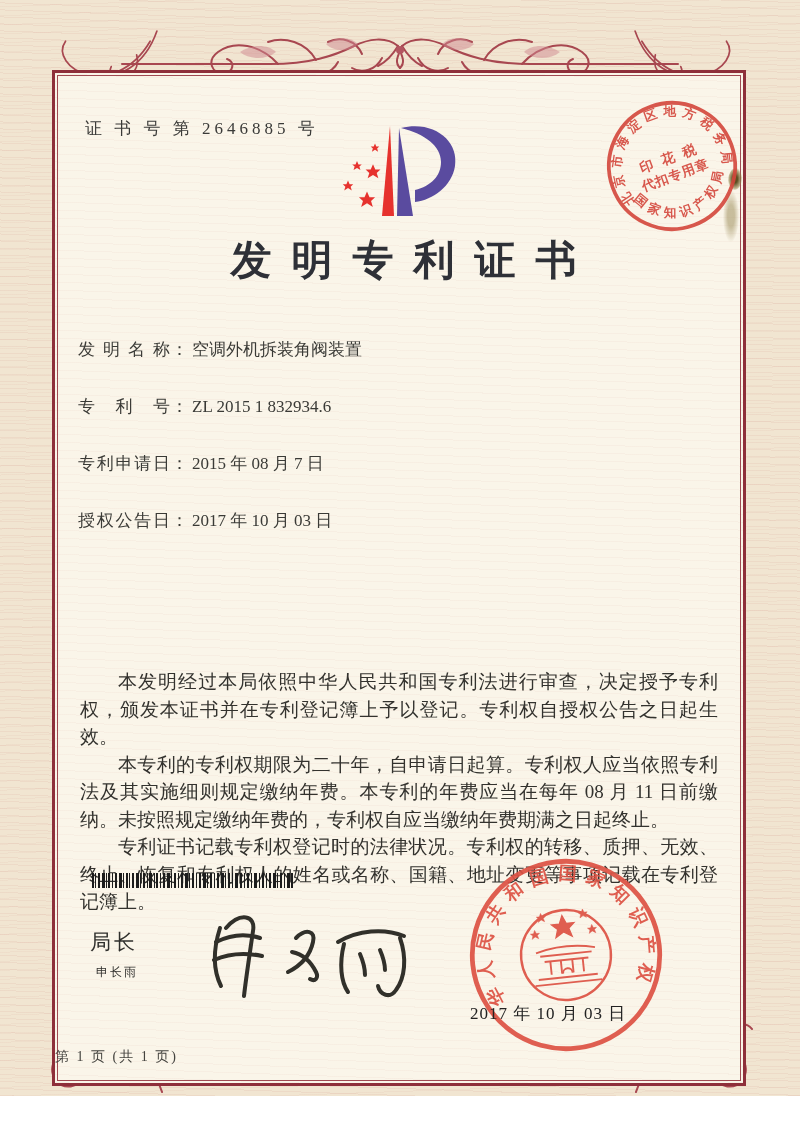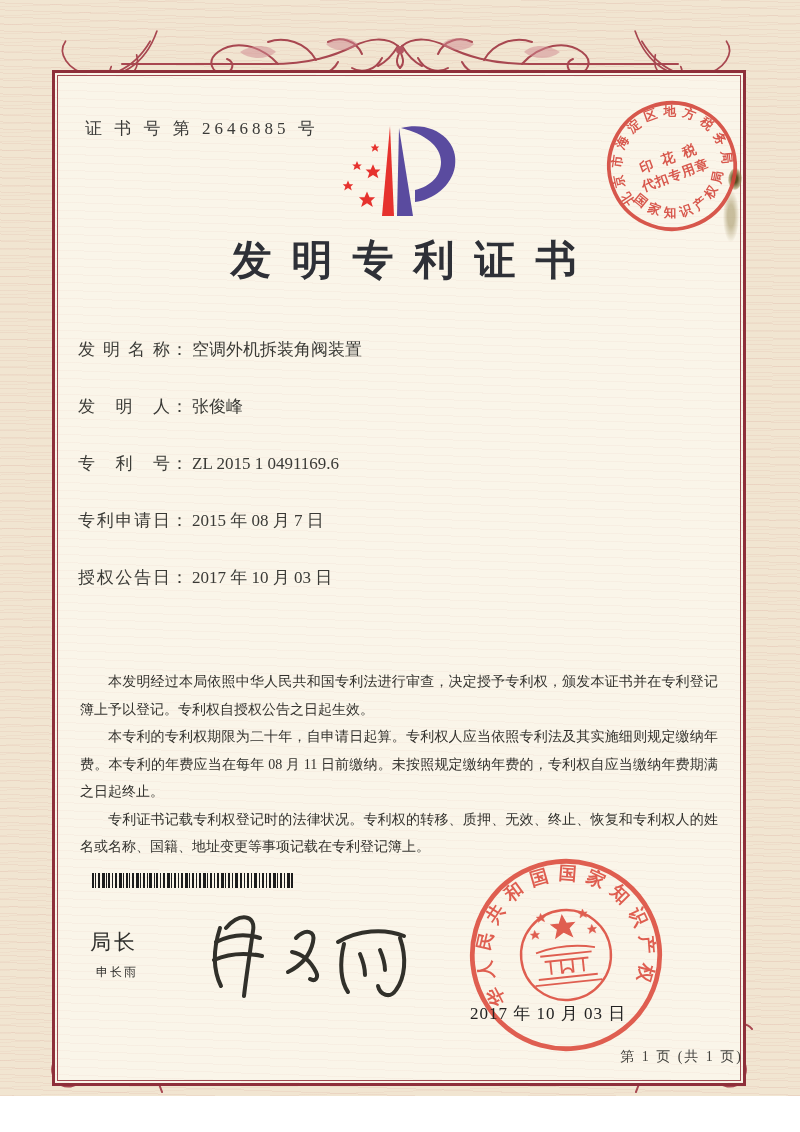--- a/index.html
+++ b/index.html
@@ -49,37 +49,37 @@
     position:absolute; left:55px; top:233px; width:688px;
     text-align:center; font-size:41px; font-weight:bold;
     letter-spacing:20px; padding-left:29px; color:#2e3037;
   }
 
   .fields { position:absolute; left:78px; top:338px; width:620px; }
   .field-row { height:18px; margin-bottom:39px; font-size:17px; color:#3a3a36; white-space:nowrap; }
   .field-label { display:inline-block; width:92px; text-align:justify; text-align-last:justify; }
   .field-colon { display:inline-block; margin:0 4px 0 1px; }
 
-  .paras { position:absolute; left:80px; top:668px; width:638px; font-size:14px;
+  .paras { position:absolute; left:80px; top:668px; width:638px; font-size:19px;
            line-height:27.5px; color:#33322e; text-align:justify; }
   .paras p { text-indent:2em; }
 
   .barcode { position:absolute; left:92px; top:873px; width:202px; height:15px; }
 
   .director-label { position:absolute; left:90px; top:928px; font-size:21px; color:#2f2f2c; letter-spacing:3px; }
   .director-name  { position:absolute; left:96px; top:964px; font-size:12px; color:#2f2f2c; letter-spacing:2px; }
 
   .signature { position:absolute; left:196px; top:898px; width:248px; height:104px; }
 
   .seal-big { position:absolute; left:456px; top:845px; width:220px; height:220px; transform:rotate(-6deg); opacity:.92; }
   .issue-date { position:absolute; left:470px; top:1002px; font-size:17px; color:#222; letter-spacing:1px; }
 
   .seal-small { position:absolute; left:592px; top:86px; width:160px; height:160px; transform:rotate(-20deg); opacity:.9; }
 
-  .page-no { position:absolute; left:55px; top:1048px; width:688px; text-align:right;
+  .page-no { position:absolute; left:55px; top:1048px; width:688px; text-align:left;
              font-size:14px; color:#44433f; letter-spacing:2px; }
 </style>
 </head>
 <body>
 
 <div class="page">
 
   <svg class="orn orn-top" viewBox="0 0 560 64">
     <g id="halfL" stroke="#a84750" fill="none" stroke-width="2" stroke-linecap="round">
       <path d="M2 50 L150 50 C190 50 214 42 234 32 C248 25 266 22 278 32"></path>
@@ -164,24 +164,21 @@
     <path d="M66 8 C100 0 124 22 120 46 C117 66 98 80 80 82 L80 70 C96 66 106 56 106 42 C106 26 90 14 66 8 Z" fill="#5a4b9f"></path>
   </svg>
 
   <div class="title">发明专利证书</div>
 
   <div class="fields">
     <div class="field-row">
       <span class="field-label">发明名称</span><span class="field-colon">：</span><span class="field-value">空调外机拆装角阀装置</span>
     </div>
     <div class="field-row">
-      <span class="field-label">发明人</span><span class="field-colon">：</span><span class="field-value">张俊峰</span>
-    </div>
-    <div class="field-row">
-      <span class="field-label">专利号</span><span class="field-colon">：</span><span class="field-value">ZL 2015 1 0491169.6</span>
+      <span class="field-label">专利号</span><span class="field-colon">：</span><span class="field-value">ZL 2015 1 832934.6</span>
     </div>
     <div class="field-row">
       <span class="field-label">专利申请日</span><span class="field-colon">：</span><span class="field-value">2015 年 08 月 7 日</span>
     </div>
     <div class="field-row">
       <span class="field-label">授权公告日</span><span class="field-colon">：</span><span class="field-value">2017 年 10 月 03 日</span>
     </div>
   </div>
 
   <div class="paras">

